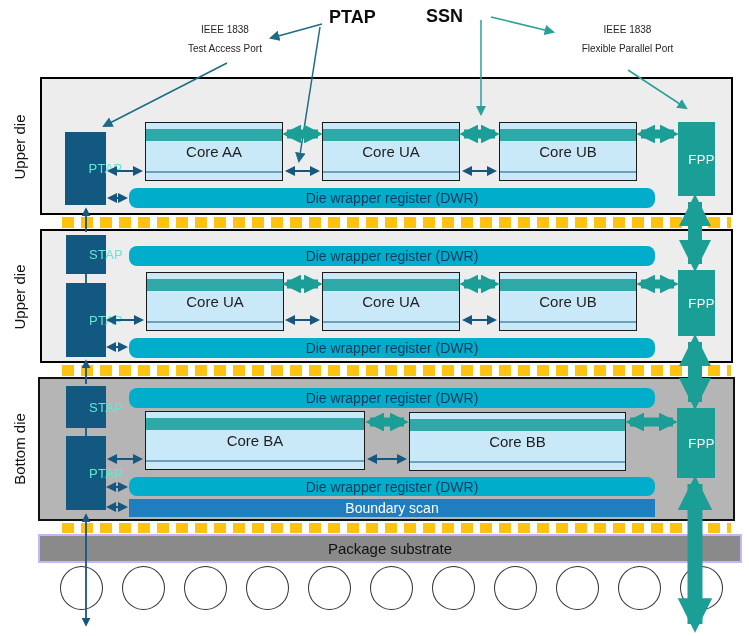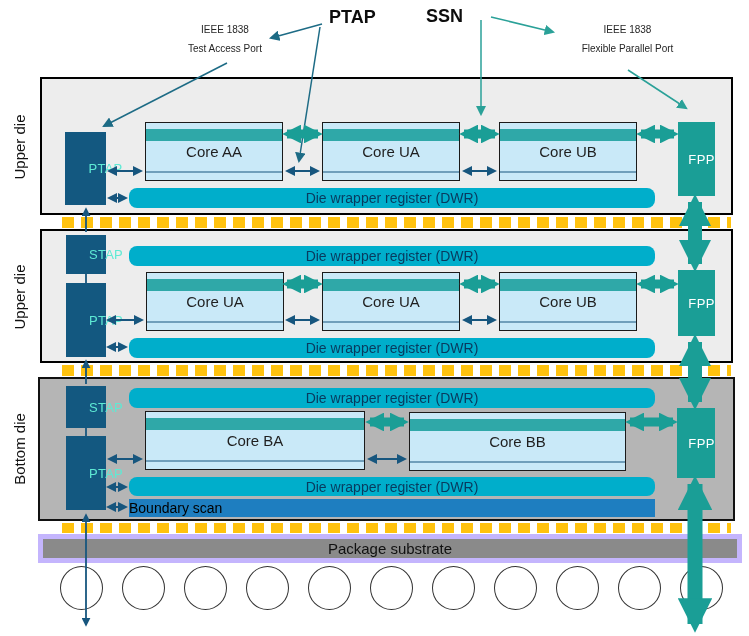--- a/index.html
+++ b/index.html
@@ -11,27 +11,27 @@
   .navybox{background:#135880;color:#5eead4;display:flex;align-items:center;justify-content:center;
            font-size:13px;letter-spacing:.3px;padding-left:40px;}
   .fppbox{background:#1A9E96;color:#fff;display:flex;align-items:center;justify-content:flex-end;
           font-size:13px;letter-spacing:.5px;}
   .core{background:#C9E9F8;border:1.5px solid #1a1a1a;color:#1f1f1f;font-size:15px;}
   .core .band{position:absolute;left:0;right:0;top:6px;height:12px;background:#2FA8A8;}
   .core .scanline{position:absolute;left:0;right:0;top:48px;height:2px;background:rgba(23,86,126,.5);}
   .core .clabel{position:absolute;left:0;right:0;top:20px;text-align:center;}
   .dwr{background:#00AECB;color:#083A5E;display:flex;align-items:center;justify-content:center;
        font-size:14px;border-radius:8px;}
-  .bscan{background:#1E7EC0;color:#000000;display:flex;align-items:center;
+  .bscan{background:#1E7EC0;color:#ffffff;display:flex;align-items:center;justify-content:center;
          font-size:14px;}
   .sidelabel{width:136px;height:18px;transform:rotate(-90deg);text-align:center;
              font-size:15px;color:#111;}
   .toplabel{font-size:10px;line-height:19px;color:#262626;text-align:center;}
   .biglabel{font-size:18px;font-weight:bold;color:#0d0d0d;}
-  .substrate{background:#8A8A8A;border:5px solid #c4b5fd;color:#111;display:flex;align-items:center;
+  .substrate{background:#8A8A8A;border:2px solid #c4b5fd;color:#111;display:flex;align-items:center;
              justify-content:center;font-size:15px;}
   .ball{width:43px;height:44px;border:1.5px solid #333;border-radius:50%;background:#fff;}
   svg.overlay{position:absolute;left:0;top:0;pointer-events:none;}
 </style>
 </head>
 <body>
 
 <div id="stage">
 
   <div class="abs toplabel" style="left:140px;top:20px;width:170px;">

